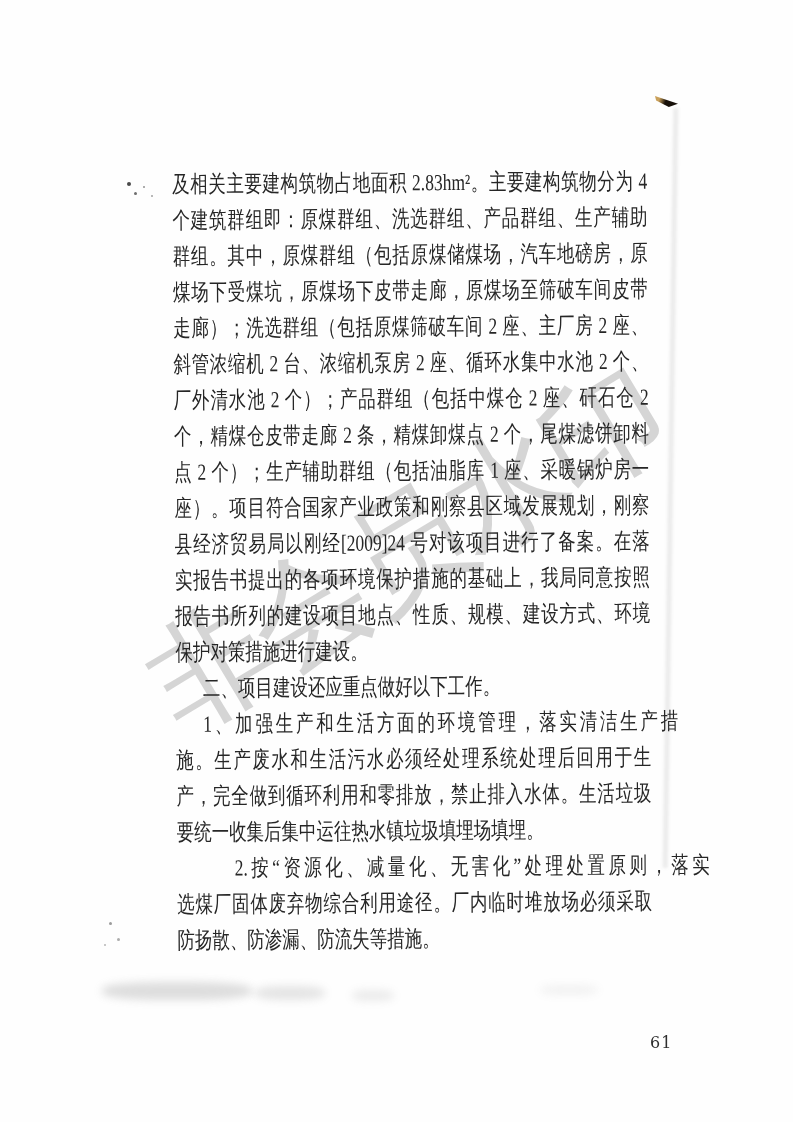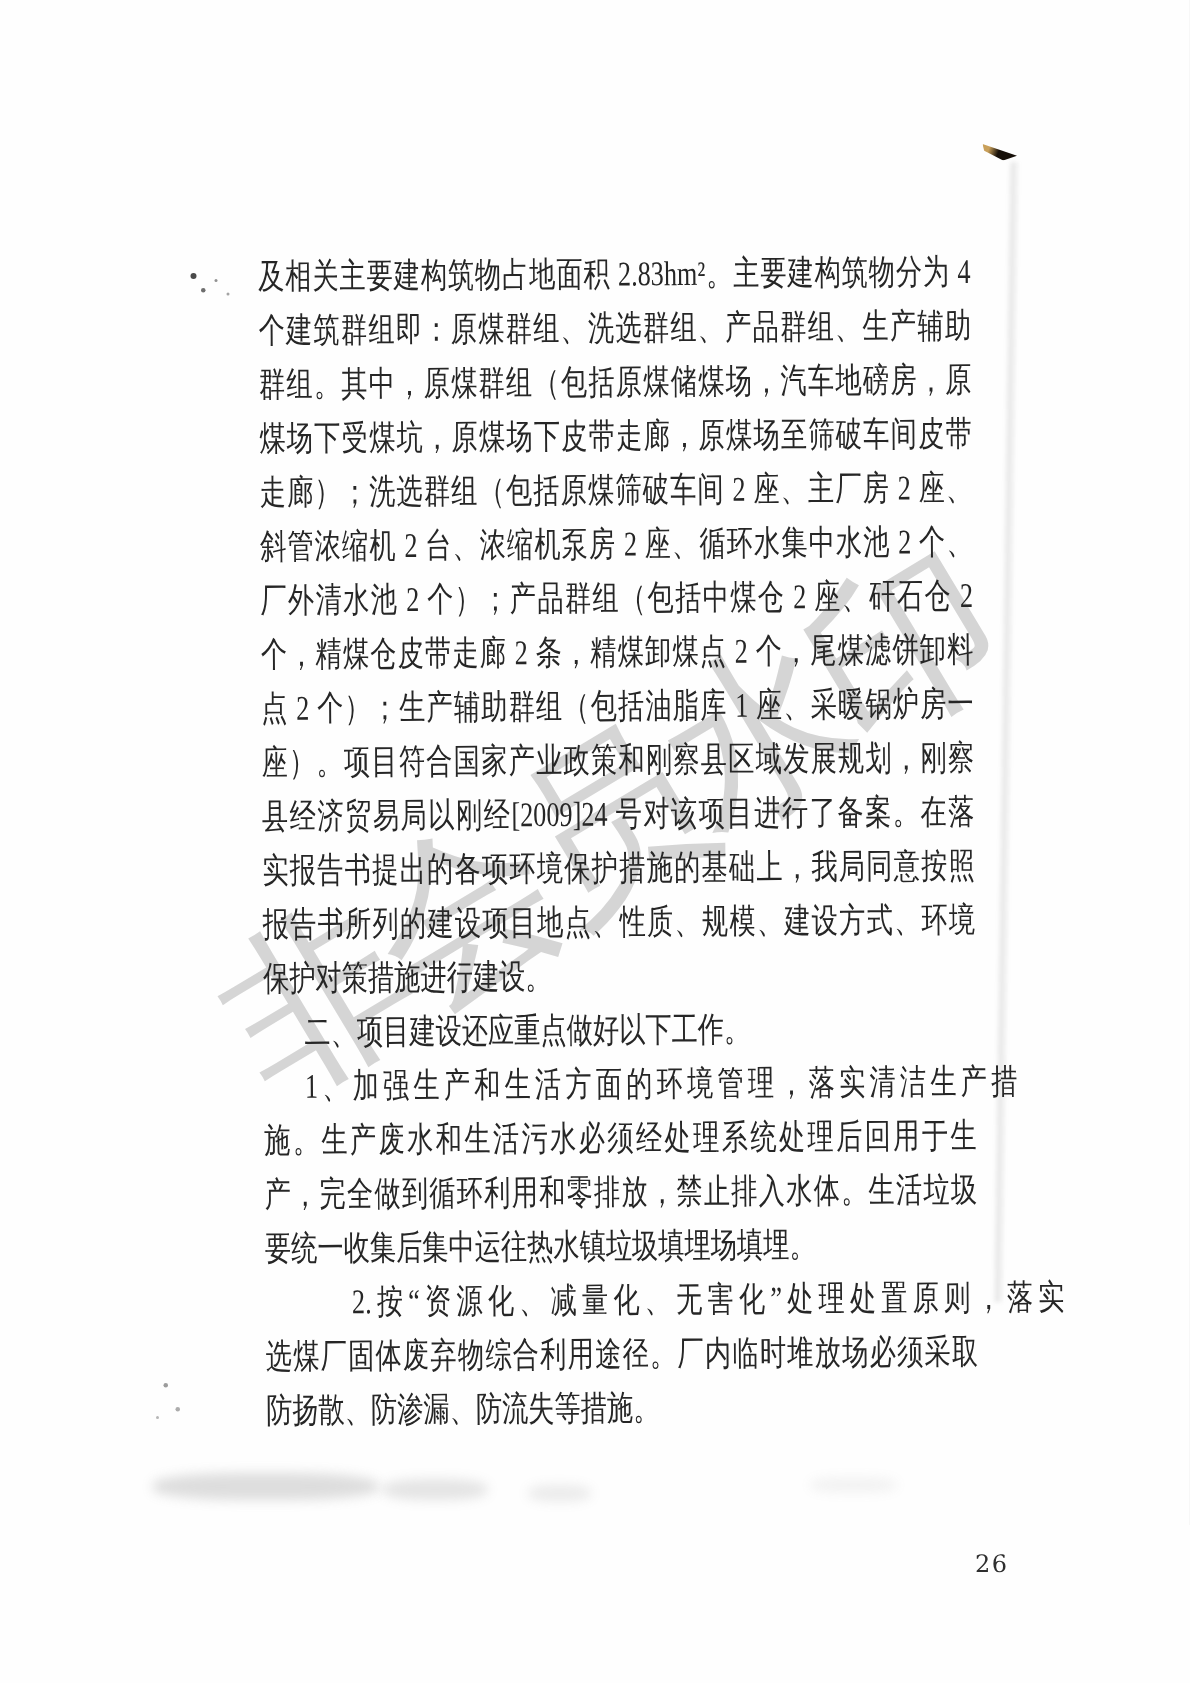--- a/index.html
+++ b/index.html
@@ -85,21 +85,21 @@
       <div class="line nofill" style="padding-left: 36px;">二、项目建设还应重点做好以下工作。</div>
       <div class="line fill" style="padding-left: 36px;">1、加强生产和生活方面的环境管理，落实清洁生产措</div>
       <div class="line fill">施。生产废水和生活污水必须经处理系统处理后回用于生</div>
       <div class="line fill">产，完全做到循环利用和零排放，禁止排入水体。生活垃圾</div>
       <div class="line nofill">要统一收集后集中运往热水镇垃圾填埋场填埋。</div>
       <div class="line fill" style="padding-left: 76px;">2.按“资源化、减量化、无害化”处理处置原则，落实</div>
       <div class="line fill">选煤厂固体废弃物综合利用途径。厂内临时堆放场必须采取</div>
       <div class="line nofill">防扬散、防渗漏、防流失等措施。</div>
     </div>
 
-  <div class="pagenum">26</div>
+  <div class="pagenum">61</div>
 
   <div class="fold"></div>
 
   <div class="speck s1"></div>
   <div class="speck s2"></div>
   <div class="speck s3"></div>
   <div class="speck s4"></div>
   <div class="speck s5"></div>
   <div class="speck s6"></div>
   <div class="speck s7"></div>

